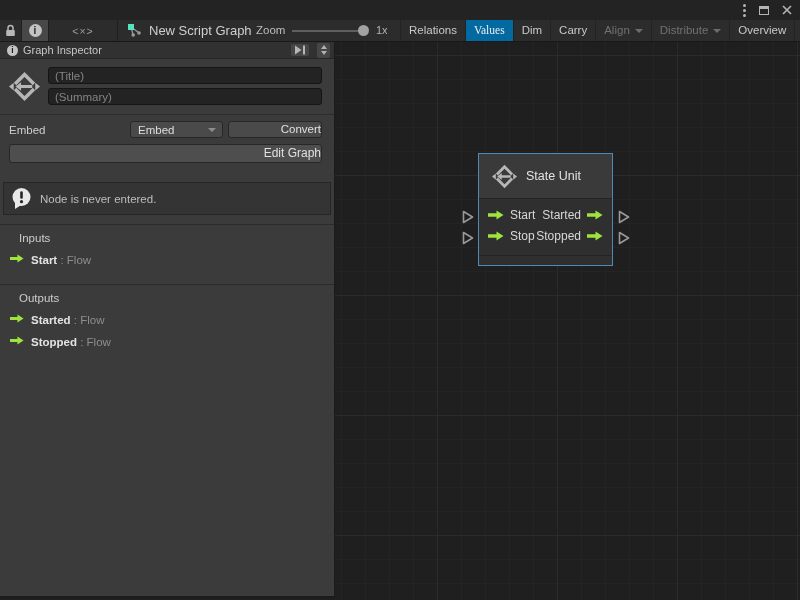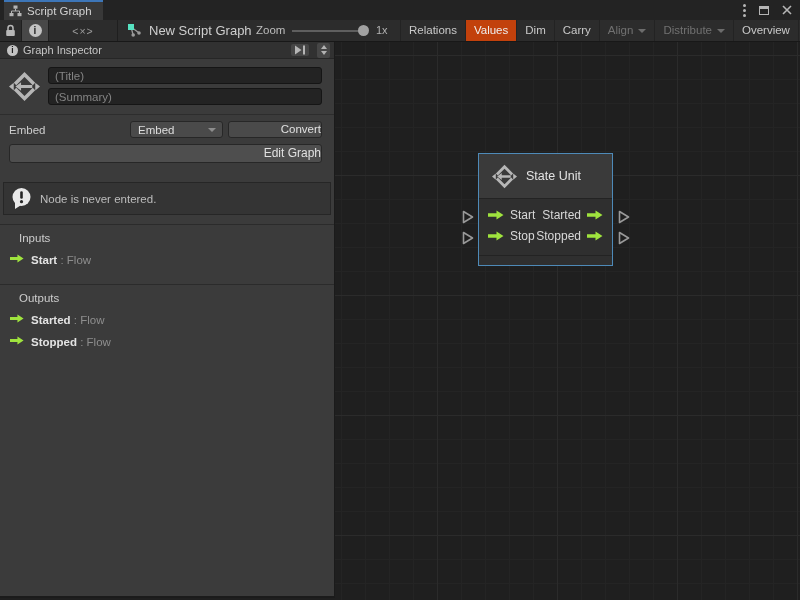--- a/index.html
+++ b/index.html
@@ -39,21 +39,21 @@
   .tb-name .lbl { font-size:13px; color:#cfcfcf; }
   .tb-zoom-label { left:256px; line-height:21px; font-size:11.5px; color:#bdbdbd; }
   .tb-track { left:292px; top:10px !important; width:76px; height:2px !important; background:#5f5f5f; }
   .tb-handle { left:358px; top:5px !important; width:11px; height:11px !important; border-radius:50%; background:#a2a2a2; }
   .tb-zoomval { left:376px; line-height:21px; font-size:11px; color:#b2b2b2; }
   .tb-buttons { left:400px; display:flex; }
   .tb-btn {
     padding:0 8px; line-height:21px; font-size:11.5px; color:#c9c9c9;
     border-left:1px solid #232323; display:flex; align-items:center; gap:5px;
   }
-  .tb-btn.active { background:#c2410c; color:#eeeeee; }
+  .tb-btn.active { background:#0369a1; color:#eeeeee;font-family:Liberation Serif, serif; }
   .tb-btn.disabled { color:#717171; }
   .caret { width:0; height:0; border-left:4px solid transparent; border-right:4px solid transparent; border-top:4px solid #8d8d8d; }
   .tb-btn.disabled .caret { border-top-color:#6c6c6c; }
 
   
   .inspector {
     position:absolute; left:0; top:42px; width:335px; height:556px;
     background:#3b3b3b; border-right:1px solid #1b1b1b; border-bottom:2px solid #1b1b1b;
     display:flex; flex-direction:column;
   }
@@ -137,31 +137,20 @@
   .nport { display:flex; align-items:center; gap:6px; font-size:12px; color:#d8d8d8; }
   .node-footer { position:absolute; left:0; right:0; bottom:0; height:10px; background:#2f2f2f; border-top:1px solid #232323; }
   .xtri { position:absolute; width:12px; height:14px; }
   .tl1{left:127px; top:168px;} .tl2{left:127px; top:189px;}
   .tr1{left:283px; top:168px;} .tr2{left:283px; top:189px;}
 </style>
 </head>
 <body>
 
 <div class="titlebar">
-  <div class="tab">
-    <span style="display:flex;">
-      <svg width="13" height="12" viewBox="0 0 13 12">
-        <rect x="4.5" y="0.5" width="4" height="3.2" fill="#b5b5b5"></rect>
-        <rect x="0.5" y="8" width="4" height="3.2" fill="#b5b5b5"></rect>
-        <rect x="8.5" y="8" width="4" height="3.2" fill="#b5b5b5"></rect>
-        <path d="M6.5 3.7 V6 M2.5 8 V6 H10.5 V8" stroke="#b5b5b5" stroke-width="1" fill="none"></path>
-      </svg>
-    </span>
-    <span class="tab-label">Script Graph</span>
-  </div>
   <div class="win-controls">
     <span class="dots">
         <i></i>
         <i></i>
         <i></i>
       </span>
     <span class="maxbox"></span>
     <span style="display:flex;">
       <svg width="10" height="10" viewBox="0 0 10 10">
         <path d="M1 1 L9 9 M9 1 L1 9" stroke="#b5b5b5" stroke-width="1.6"></path>

